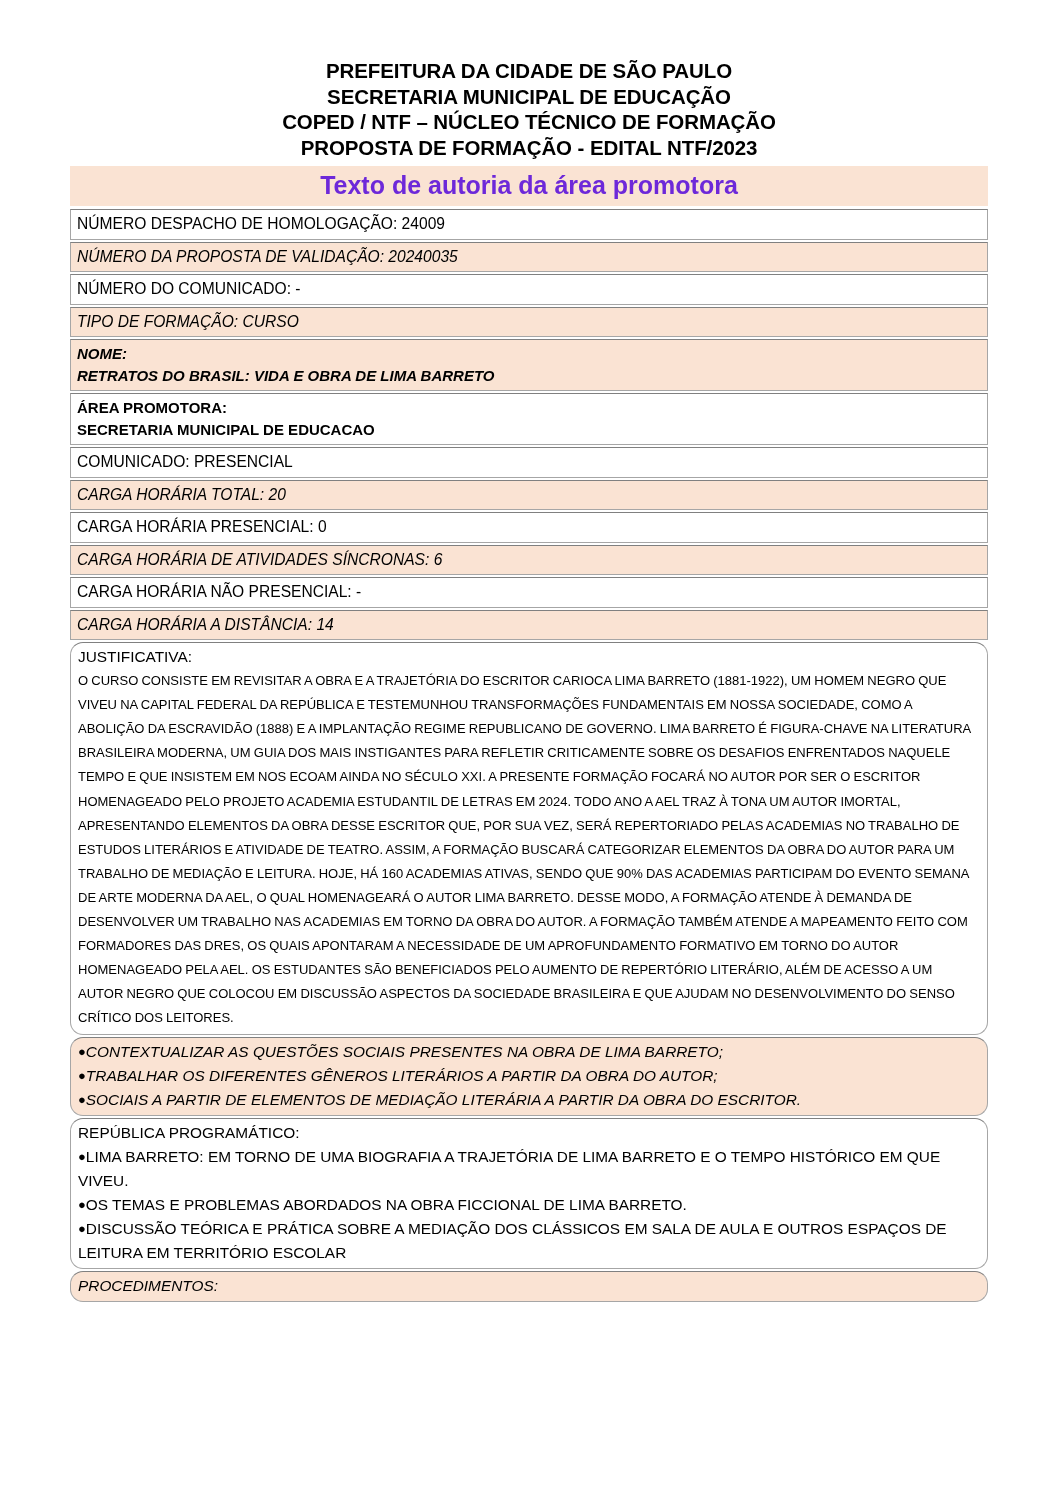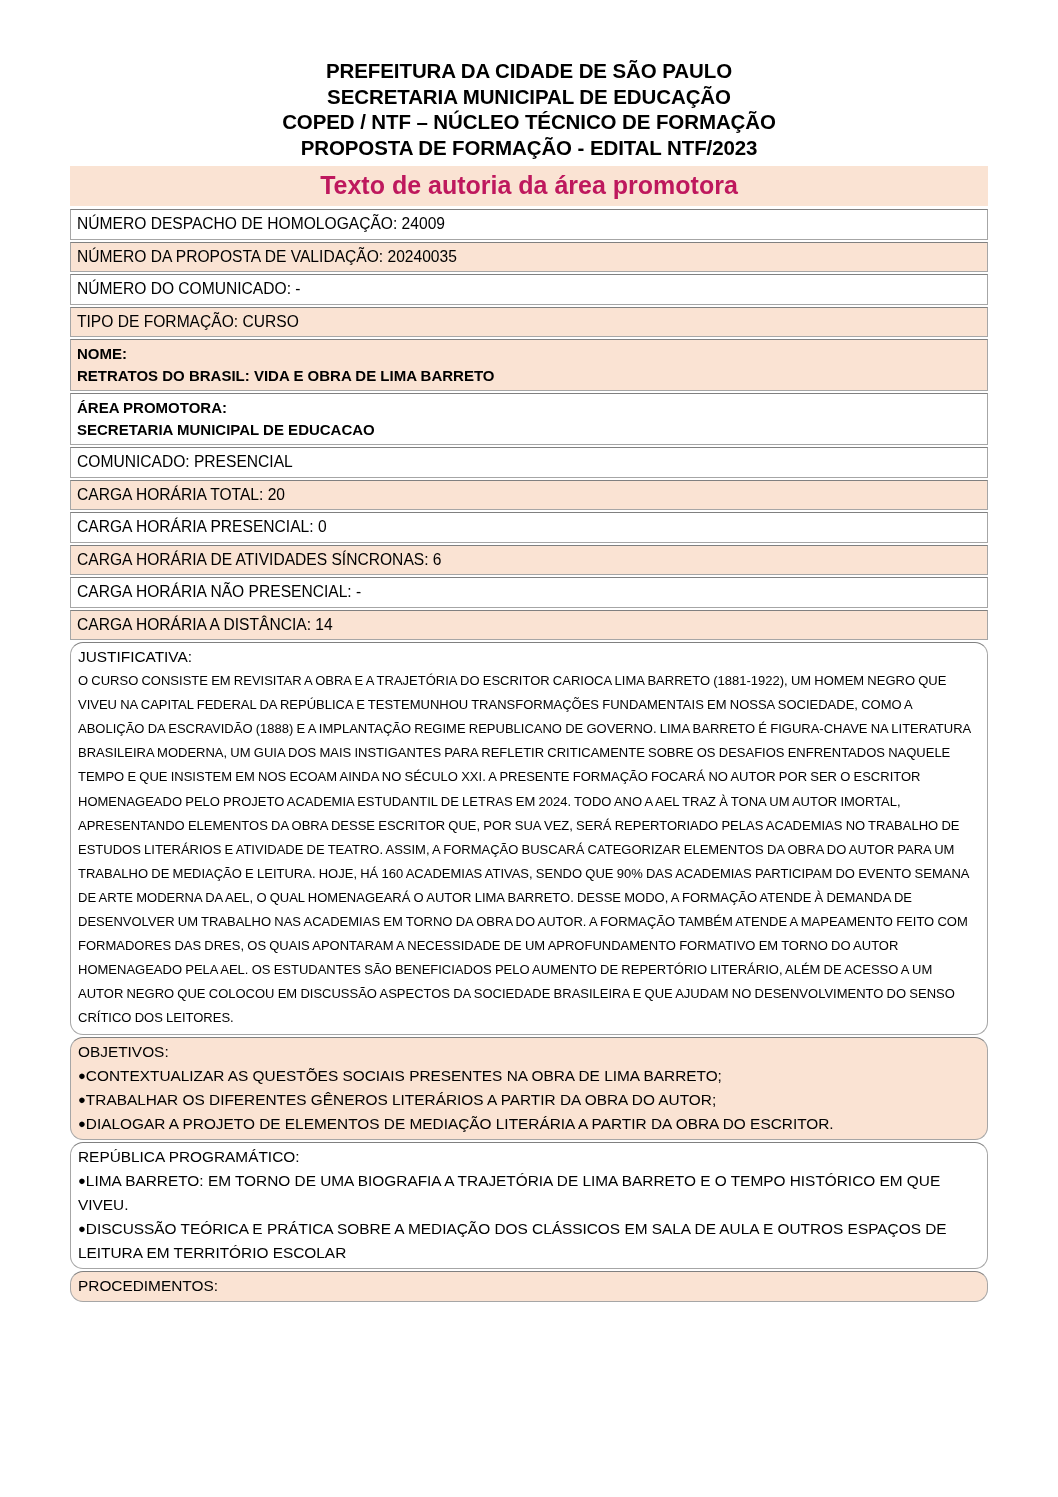--- a/index.html
+++ b/index.html
@@ -39,21 +39,21 @@
   
   .banner {
     margin: 6px auto 0 auto;
     width: 918px;
     background: #FAE3D3;
     text-align: center;
     padding: 4px 0 6px 0;
     box-sizing: border-box;
   }
   .banner-title {
-    color: #be185d;
+    color: #6d28d9;
     font-weight: bold;
     font-size: 25px;
     line-height: 30px;
   }
 
   
   .table {
     width: 918px;
     margin: 3px auto 0 auto;
     box-sizing: border-box;
@@ -61,20 +61,21 @@
   .row {
     box-sizing: border-box;
     border: 1px solid #A6A6A6;
     border-top-color: #808080;
     background: #ffffff;
     padding: 3px 6px 4px 6px;
     margin-bottom: 2px;
   }
   .row.shaded {
     background: #FAE3D3;
+    font-style: italic;
   }
   .row .line {
     font-size: 15.6px;
     line-height: 21.5px;
     white-space: nowrap;
   }
   .row.bold .line {
     font-weight: bold;
     font-size: 15px;
   }
@@ -171,29 +172,29 @@
     <div class="row shaded">
       <div class="line">CARGA HORÁRIA A DISTÂNCIA: 14</div>
     </div>
 
     <div class="row block">
       <div class="line">JUSTIFICATIVA:</div>
       <div class="para">O CURSO CONSISTE EM REVISITAR A OBRA E A TRAJETÓRIA DO ESCRITOR CARIOCA LIMA BARRETO (1881-1922), UM HOMEM NEGRO QUE VIVEU NA CAPITAL FEDERAL DA REPÚBLICA E TESTEMUNHOU TRANSFORMAÇÕES FUNDAMENTAIS EM NOSSA SOCIEDADE, COMO A ABOLIÇÃO DA ESCRAVIDÃO (1888) E A IMPLANTAÇÃO REGIME REPUBLICANO DE GOVERNO. LIMA BARRETO É FIGURA-CHAVE NA LITERATURA BRASILEIRA MODERNA, UM GUIA DOS MAIS INSTIGANTES PARA REFLETIR CRITICAMENTE SOBRE OS DESAFIOS ENFRENTADOS NAQUELE TEMPO E QUE INSISTEM EM NOS ECOAM AINDA NO SÉCULO XXI. A PRESENTE FORMAÇÃO FOCARÁ NO AUTOR POR SER O ESCRITOR HOMENAGEADO PELO PROJETO ACADEMIA ESTUDANTIL DE LETRAS EM 2024. TODO ANO A AEL TRAZ À TONA UM AUTOR IMORTAL, APRESENTANDO ELEMENTOS DA OBRA DESSE ESCRITOR QUE, POR SUA VEZ, SERÁ REPERTORIADO PELAS ACADEMIAS NO TRABALHO DE ESTUDOS LITERÁRIOS E ATIVIDADE DE TEATRO. ASSIM, A FORMAÇÃO BUSCARÁ CATEGORIZAR ELEMENTOS DA OBRA DO AUTOR PARA UM TRABALHO DE MEDIAÇÃO E LEITURA. HOJE, HÁ 160 ACADEMIAS ATIVAS, SENDO QUE 90% DAS ACADEMIAS PARTICIPAM DO EVENTO SEMANA DE ARTE MODERNA DA AEL, O QUAL HOMENAGEARÁ O AUTOR LIMA BARRETO. DESSE MODO, A FORMAÇÃO ATENDE À DEMANDA DE DESENVOLVER UM TRABALHO NAS ACADEMIAS EM TORNO DA OBRA DO AUTOR. A FORMAÇÃO TAMBÉM ATENDE A MAPEAMENTO FEITO COM FORMADORES DAS DRES, OS QUAIS APONTARAM A NECESSIDADE DE UM APROFUNDAMENTO FORMATIVO EM TORNO DO AUTOR HOMENAGEADO PELA AEL. OS ESTUDANTES SÃO BENEFICIADOS PELO AUMENTO DE REPERTÓRIO LITERÁRIO, ALÉM DE ACESSO A UM AUTOR NEGRO QUE COLOCOU EM DISCUSSÃO ASPECTOS DA SOCIEDADE BRASILEIRA E QUE AJUDAM NO DESENVOLVIMENTO DO SENSO CRÍTICO DOS LEITORES.</div>
     </div>
 
     <div class="row block shaded">
-      <div class="line">OBJETIVOS:</div>
       <div class="bullet"><span class="bullet-dot">●</span><span>CONTEXTUALIZAR AS QUESTÕES SOCIAIS PRESENTES NA OBRA DE LIMA BARRETO;</span></div>
       <div class="bullet"><span class="bullet-dot">●</span><span>TRABALHAR OS DIFERENTES GÊNEROS LITERÁRIOS A PARTIR DA OBRA DO AUTOR;</span></div>
-      <div class="bullet"><span class="bullet-dot">●</span><span>DIALOGAR A PROJETO DE ELEMENTOS DE MEDIAÇÃO LITERÁRIA A PARTIR DA OBRA DO ESCRITOR.</span></div>
+      <div class="bullet"><span class="bullet-dot">●</span><span>SOCIAIS A PARTIR DE ELEMENTOS DE MEDIAÇÃO LITERÁRIA A PARTIR DA OBRA DO ESCRITOR.</span></div>
     </div>
 
     <div class="row block">
       <div class="line">REPÚBLICA PROGRAMÁTICO:</div>
       <div class="bullet"><span class="bullet-dot">●</span><span>LIMA BARRETO: EM TORNO DE UMA BIOGRAFIA A TRAJETÓRIA DE LIMA BARRETO E O TEMPO HISTÓRICO EM QUE VIVEU.</span></div>
+      <div class="bullet"><span class="bullet-dot">●</span><span>OS TEMAS E PROBLEMAS ABORDADOS NA OBRA FICCIONAL DE LIMA BARRETO.</span></div>
       <div class="bullet"><span class="bullet-dot">●</span><span>DISCUSSÃO TEÓRICA E PRÁTICA SOBRE A MEDIAÇÃO DOS CLÁSSICOS EM SALA DE AULA E OUTROS ESPAÇOS DE LEITURA EM TERRITÓRIO ESCOLAR</span></div>
     </div>
 
     <div class="row block shaded">
       <div class="line">PROCEDIMENTOS:</div>
     </div>
 
   </div>
 </div>
 

